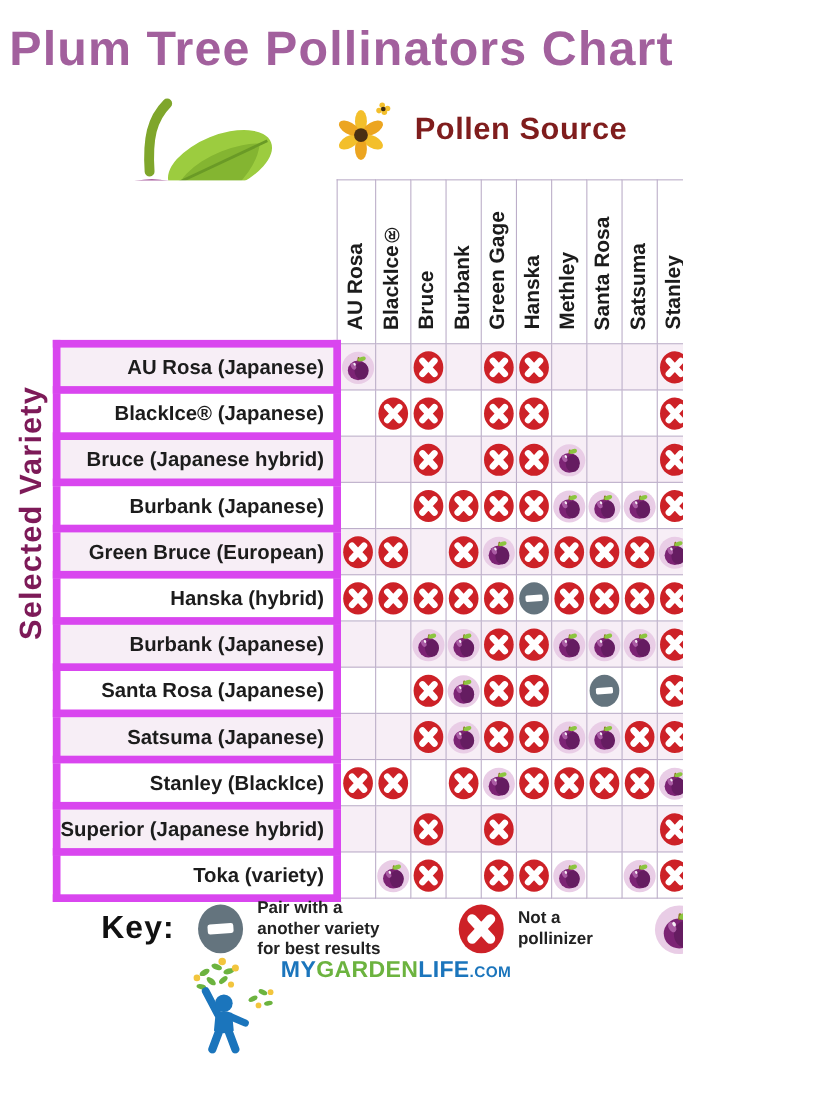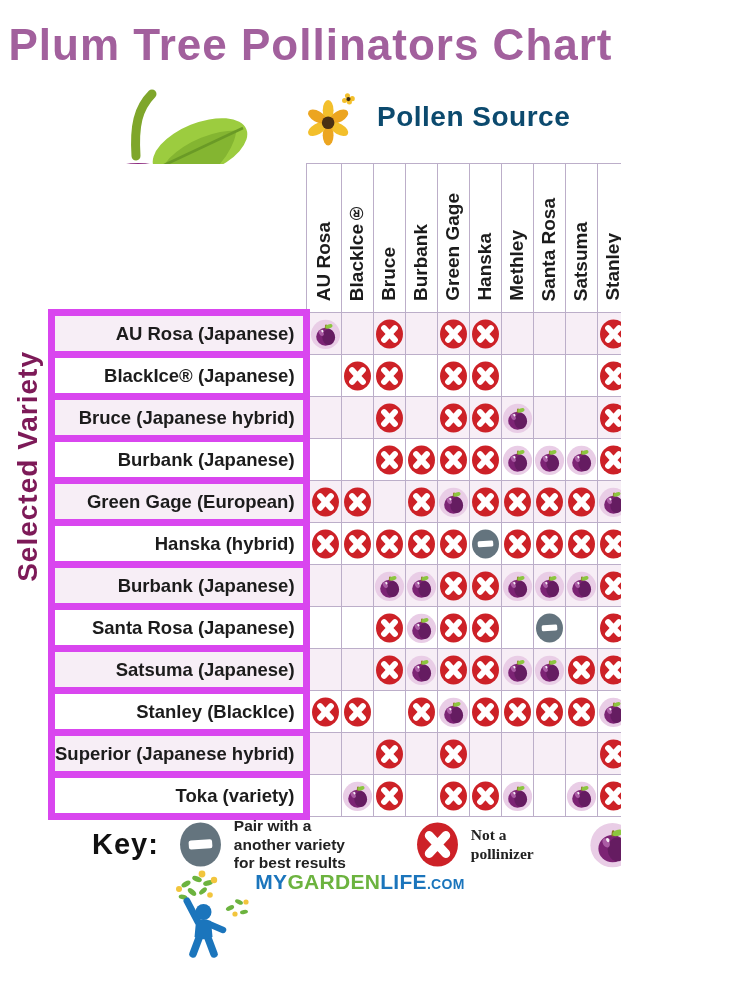--- a/index.html
+++ b/index.html
@@ -4,21 +4,21 @@
 <style>
   html,body { margin:0; padding:0; }
   body { font-family:"Liberation Sans", sans-serif; background:#fff; }
   .page { position:relative; width:621px; height:1000px; background:#fff; overflow:hidden; }
 
   .title { position:absolute; top:20px; left:0; right:0; margin:0; text-align:center;
            font-size:44px; font-weight:bold; letter-spacing:1px; color:#a2609d; }
 
   .pollen-source { position:absolute; top:88px; left:303px; display:flex; align-items:center; }
   .flower svg { width:58px; height:58px; display:block; }
-  .ps-label { font-size:28px; font-weight:bold; color:#0c4a6e; margin-left:16px; letter-spacing:0.5px; }
+  .ps-label { font-size:28px; font-weight:bold; color:#7f1d1d; margin-left:16px; letter-spacing:0.5px; }
 
   .plum-art { position:absolute; left:38px; top:86px; width:262px; height:228px; }
   .plum-art svg { width:100%; height:100%; display:block; }
 
   .sv-label { position:absolute; left:6px; top:320px; width:44px; height:292px;
               display:flex; align-items:center; justify-content:center; }
   .sv-label span { writing-mode:vertical-rl; transform:rotate(180deg);
                    font-size:28px; font-weight:bold; color:#7d1a58; letter-spacing:1px; }
 
   table.ptable { position:absolute; left:48px; top:163px; border-collapse:collapse; table-layout:fixed; }
@@ -36,21 +36,21 @@
   td.cell { border:1px solid #bcaec9; height:35px; text-align:center; vertical-align:middle; }
   td.cell svg { width:31px; height:32px; display:block; margin:1px auto 0 auto; }
 
   .key { position:absolute; top:779px; left:92px; display:flex; align-items:center;margin-top:38px; }
   .key-label { font-size:29px; font-weight:bold; color:#111; letter-spacing:1px; }
   .key-item { display:flex; align-items:center; }
   .kicon svg { width:47px; height:51px; display:block; }
   .ktext { font-size:15.5px; font-weight:bold; color:#222; line-height:1.2; margin-left:10px; }
   .ktext.wrap { width:128px; }
   .ki1 { margin-left:18px; }
-  .ki2 { margin-left:52px;font-family:Liberation Serif, serif; }
+  .ki2 { margin-left:52px; }
   .ki3 { margin-left:55px; }
 
   .logo { position:absolute; top:870px; left:0; right:0; display:flex;
           justify-content:center; }
   .logo-figure svg { width:105px; height:88px; display:block; }
   .logo-text { font-weight:bold; font-size:21px; letter-spacing:0.3px; margin-left:-6px; margin-bottom:16px; white-space:nowrap; }
   .lt-blue { color:#1b75bc; } .lt-green { color:#6cb33f; } .lt-com { color:#1b75bc; font-size:14px; }
 </style>
 </head>
 <body>
@@ -370,21 +370,21 @@
           <td class="cell">
             <svg viewBox="0 0 34 34">
               <ellipse cx="17" cy="17" rx="14.8" ry="16" fill="#cd2127"></ellipse>
               <path d="M11 10.5 L23 23.5 M23 10.5 L11 23.5" stroke="#ffffff" stroke-width="6.4" stroke-linecap="round"></path>
             </svg>
           </td>
           <td class="cell"></td>
           <td class="cell"></td>
         </tr>
         <tr class="odd">
-          <td class="rowlabel">Green Gage (European)</td>
+          <td class="rowlabel">Green Bruce (European)</td>
           <td class="cell">
             <svg viewBox="0 0 34 34">
               <ellipse cx="17" cy="17" rx="14.8" ry="16" fill="#cd2127"></ellipse>
               <path d="M11 10.5 L23 23.5 M23 10.5 L11 23.5" stroke="#ffffff" stroke-width="6.4" stroke-linecap="round"></path>
             </svg>
           </td>
           <td class="cell">
             <svg viewBox="0 0 34 34">
               <ellipse cx="17" cy="17" rx="14.8" ry="16" fill="#cd2127"></ellipse>
               <path d="M11 10.5 L23 23.5 M23 10.5 L11 23.5" stroke="#ffffff" stroke-width="6.4" stroke-linecap="round"></path>

